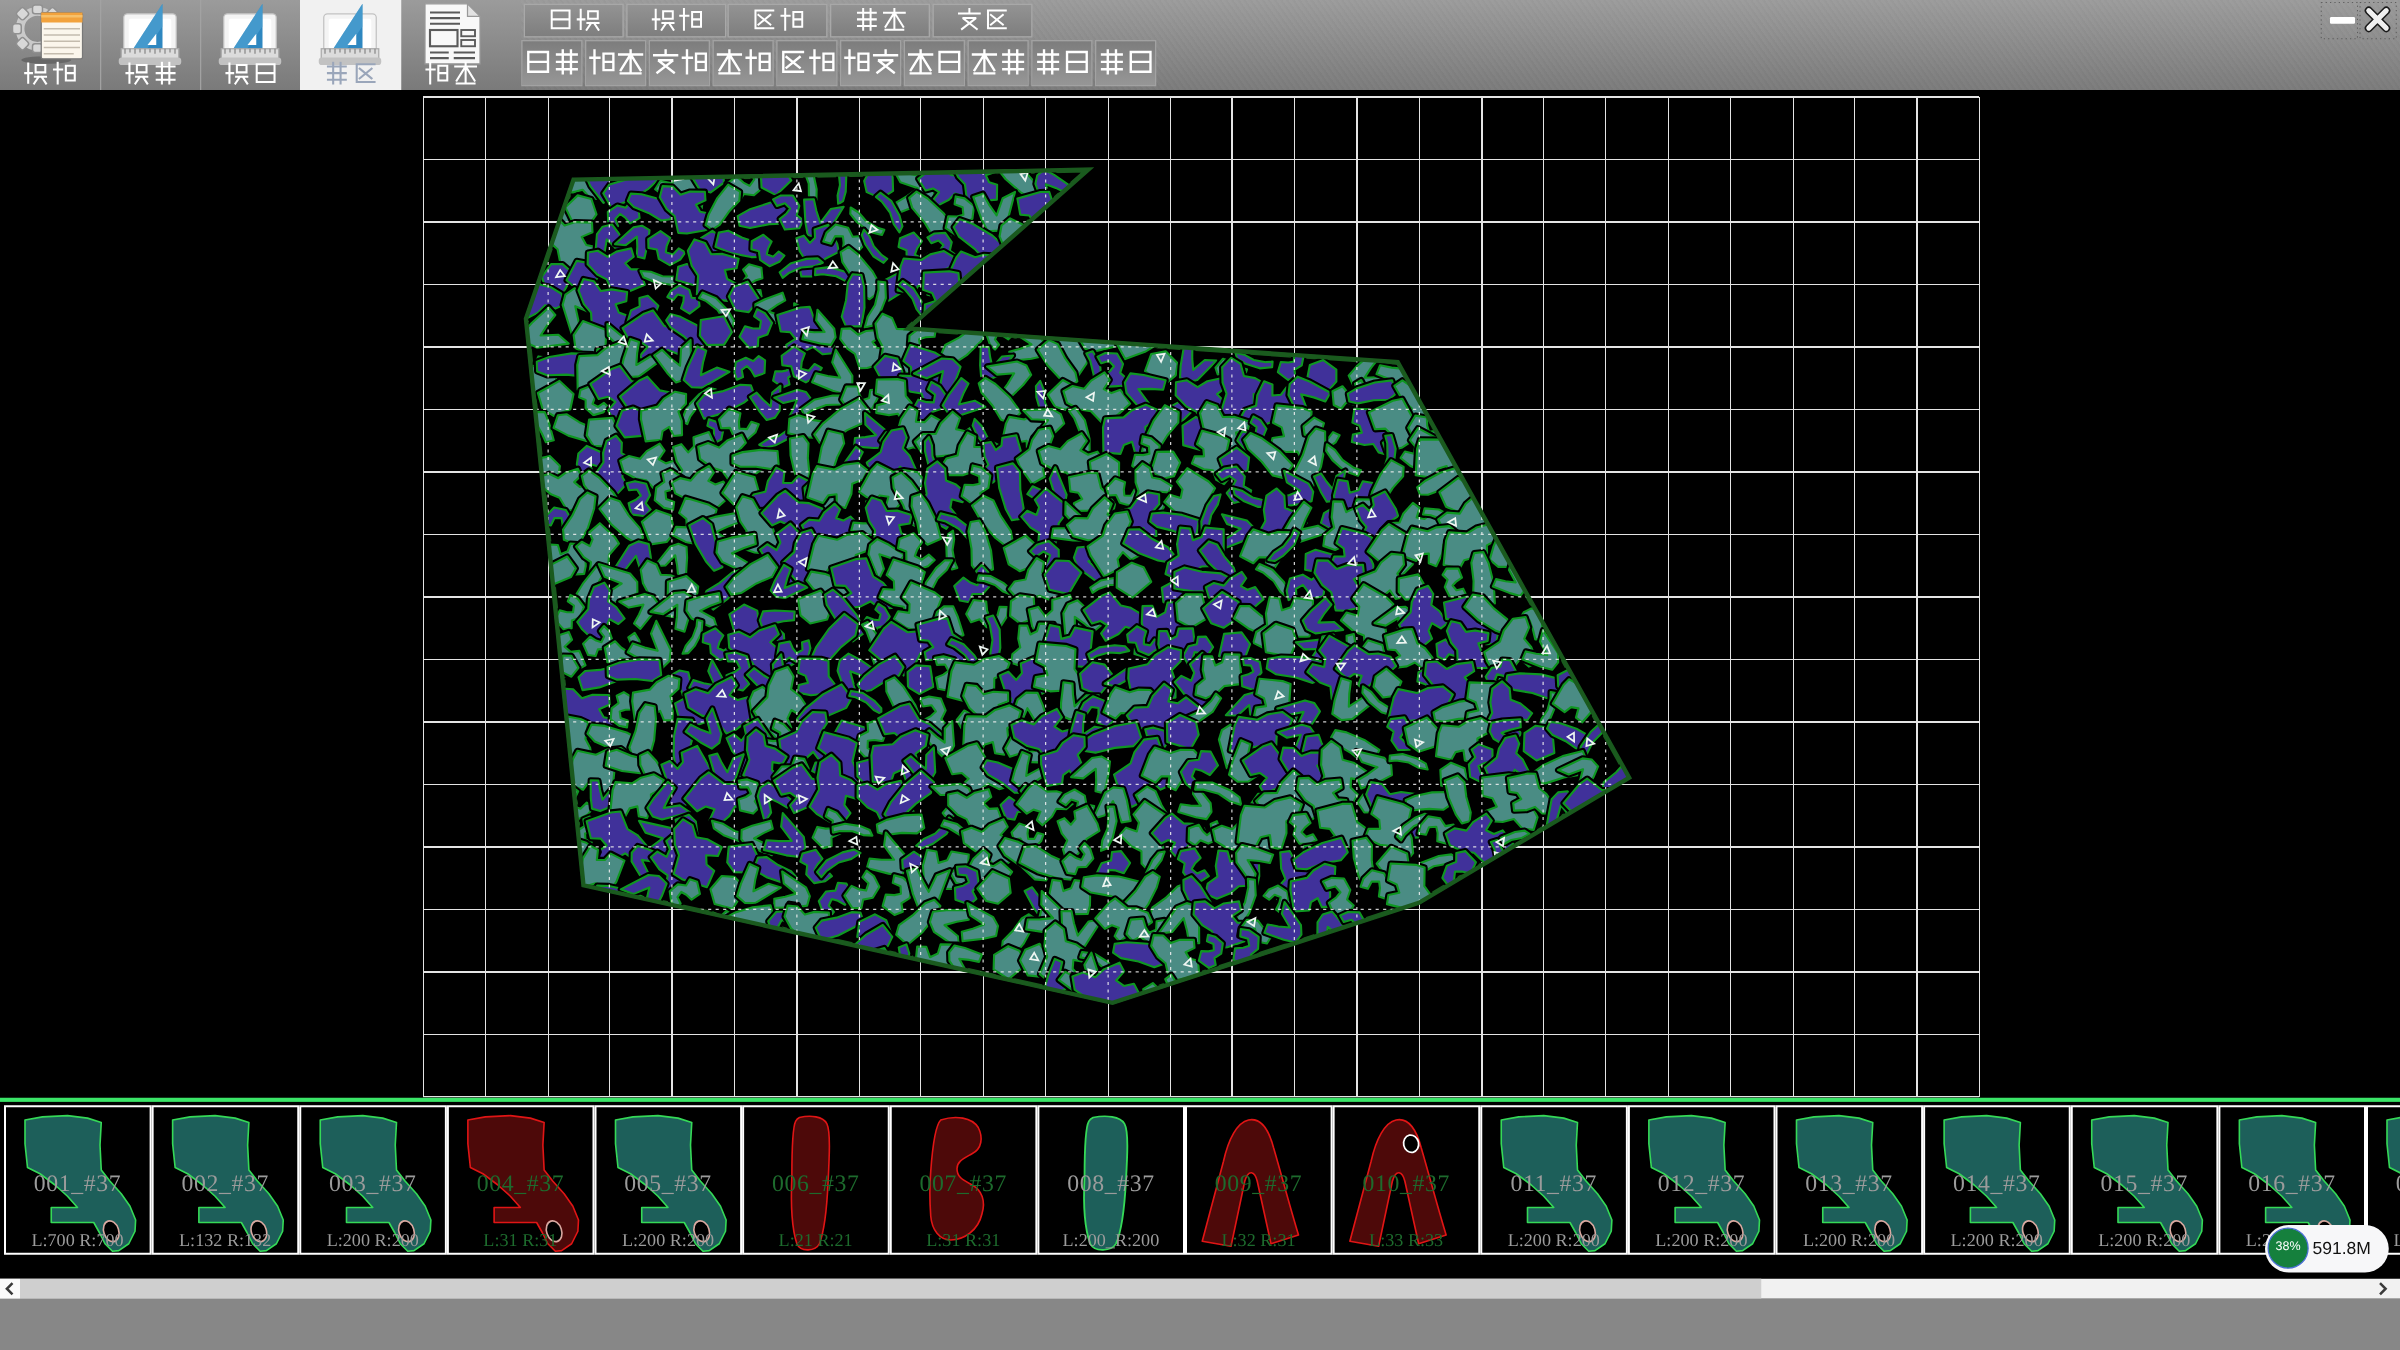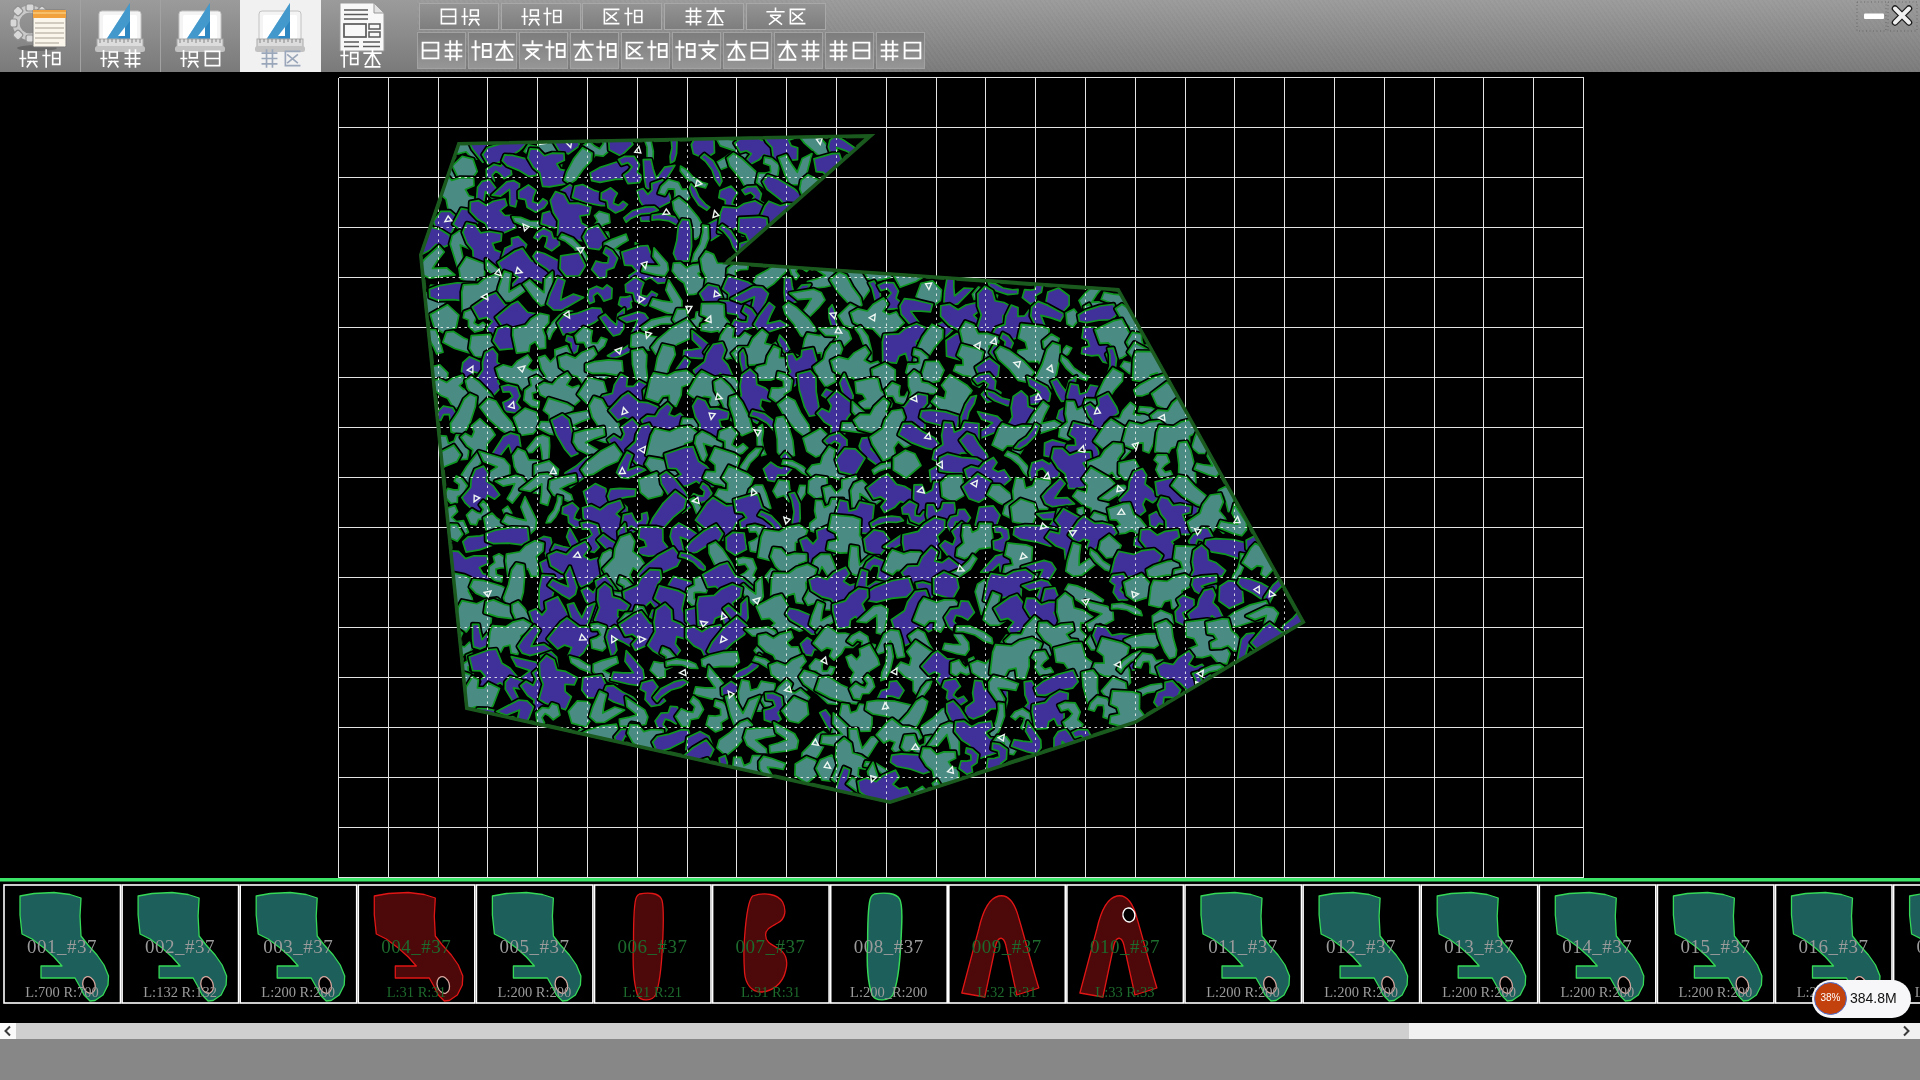--- a/index.html
+++ b/index.html
@@ -1728,14 +1728,14 @@
       <svg width="16" height="16" style="position:absolute;left:0;top:0">
         <path d="M10,3.5 L5.5,8 L10,12.5" stroke="#3a3a3a" stroke-width="2" fill="none"></path>
       </svg>
       <div style="position:absolute;left:16px;top:0;width:1393px;height:16px;background:#cfcfcf"></div>
       <svg width="16" height="16" style="position:absolute;left:1898px;top:0">
         <path d="M6,3.5 L10.5,8 L6,12.5" stroke="#3a3a3a" stroke-width="2" fill="none"></path>
       </svg>
     </div>
 <div style="position:absolute;left:0;top:161px;width:1920px;height:41px;background:#878787"></div>
 <div style="position:absolute;left:1812px;top:102px;width:99px;height:38px;background:#f7f7f9;border-radius:19px"></div>
-<div style="position:absolute;left:1814px;top:104px;width:33px;height:33px;background:#c2410c;border:1.5px solid #4a6fd4;border-radius:50%;box-sizing:border-box;color:#fff;font-size:10px;text-align:center;line-height:30px;font-family:'Liberation Sans'">38%</div>
-<div style="position:absolute;left:1850px;top:112px;color:#111;font-size:14px;font-family:'Liberation Sans'">384.8M</div>
+<div style="position:absolute;left:1814px;top:104px;width:33px;height:33px;background:#15803d;border:1.5px solid #4a6fd4;border-radius:50%;box-sizing:border-box;color:#fff;font-size:10px;text-align:center;line-height:30px;font-family:'Liberation Sans'">38%</div>
+<div style="position:absolute;left:1850px;top:112px;color:#111;font-size:14px;font-family:'Liberation Sans'">591.8M</div>
 </div>
 </body></html>

